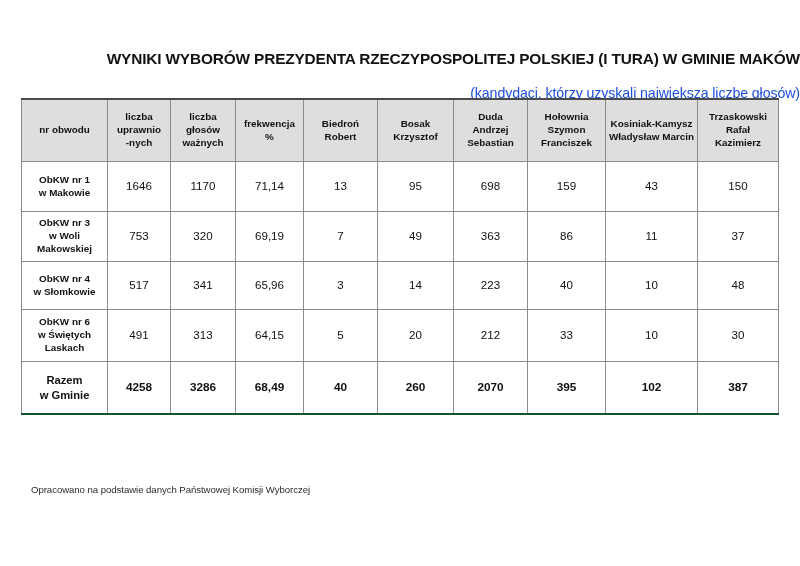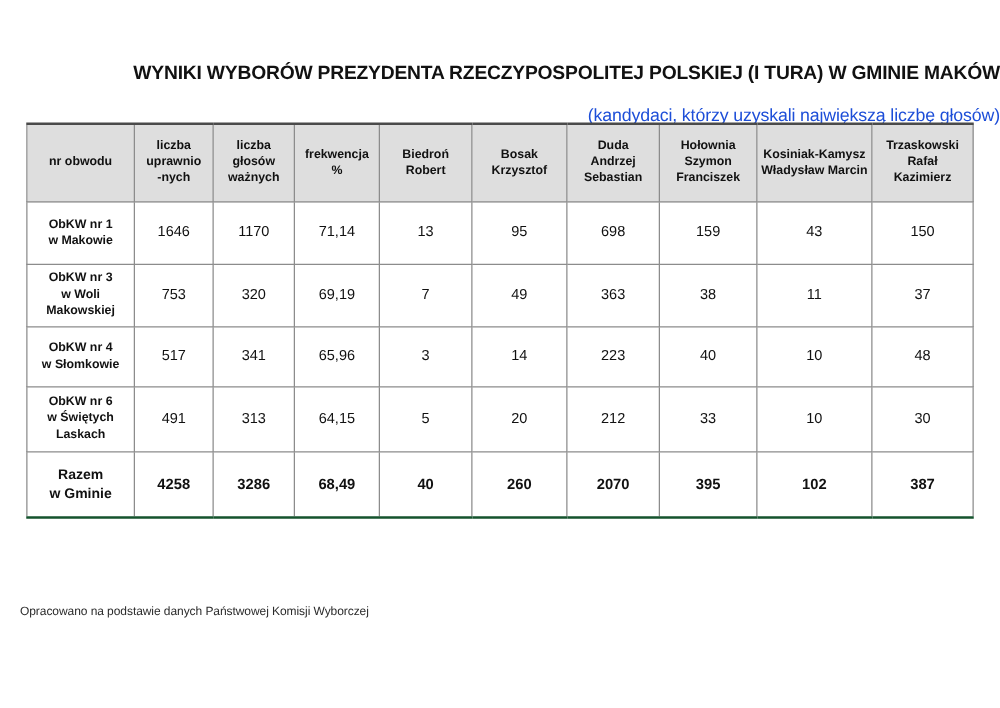--- a/index.html
+++ b/index.html
@@ -89,21 +89,21 @@
     font-weight: bold;
     font-size: 11.8px;
     border-bottom: 2px solid #14532d;
   }
   tbody tr.total td.obw {
     font-size: 11.2px;
     font-weight: bold;
   }
   .footnote {
     position: absolute;
-    left: 16px;
+    left: 31px;
     top: 484px;
     font-size: 9.6px;
     color: #2b2b2b;
     letter-spacing: -0.05px;
   }
   col.c0 { width: 86px; }
   col.c1 { width: 63px; }
   col.c2 { width: 65px; }
   col.c3 { width: 68px; }
   col.c4 { width: 74px; }
@@ -165,21 +165,21 @@
           <td>150</td>
         </tr>
         <tr class="r3">
           <td class="obw">ObKW nr 3<br>w Woli<br>Makowskiej</td>
           <td>753</td>
           <td>320</td>
           <td>69,19</td>
           <td>7</td>
           <td>49</td>
           <td>363</td>
-          <td>38</td>
+          <td>86</td>
           <td>11</td>
           <td>37</td>
         </tr>
         <tr class="r4">
           <td class="obw">ObKW nr 4<br>w Słomkowie</td>
           <td>517</td>
           <td>341</td>
           <td>65,96</td>
           <td>3</td>
           <td>14</td>

